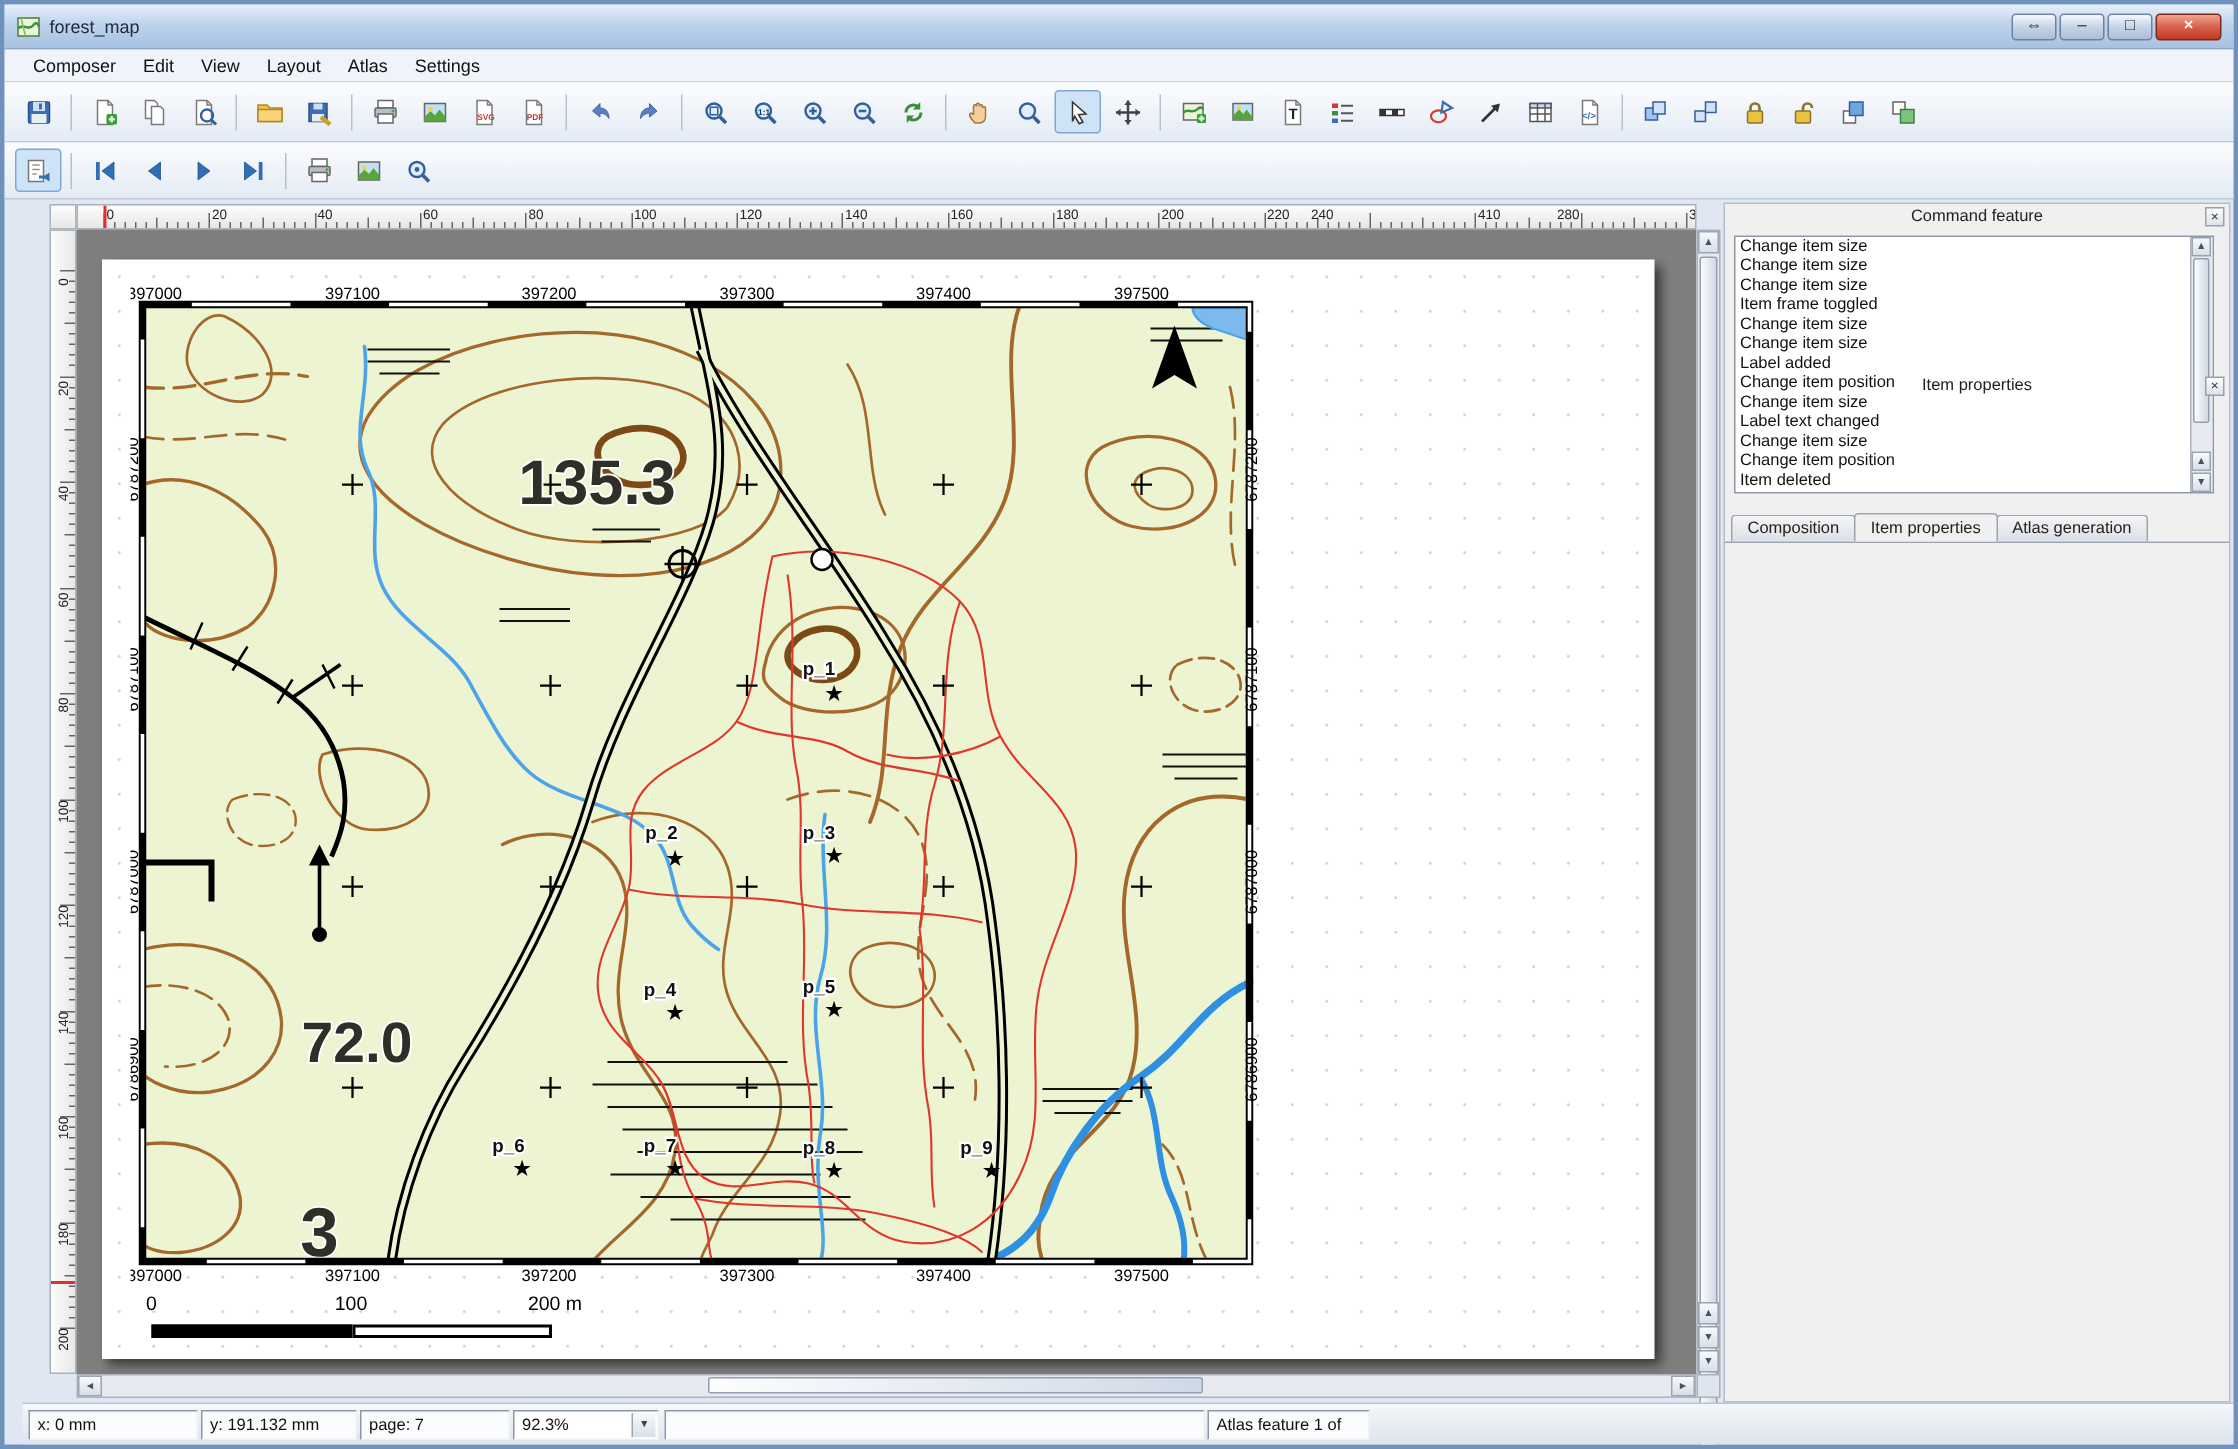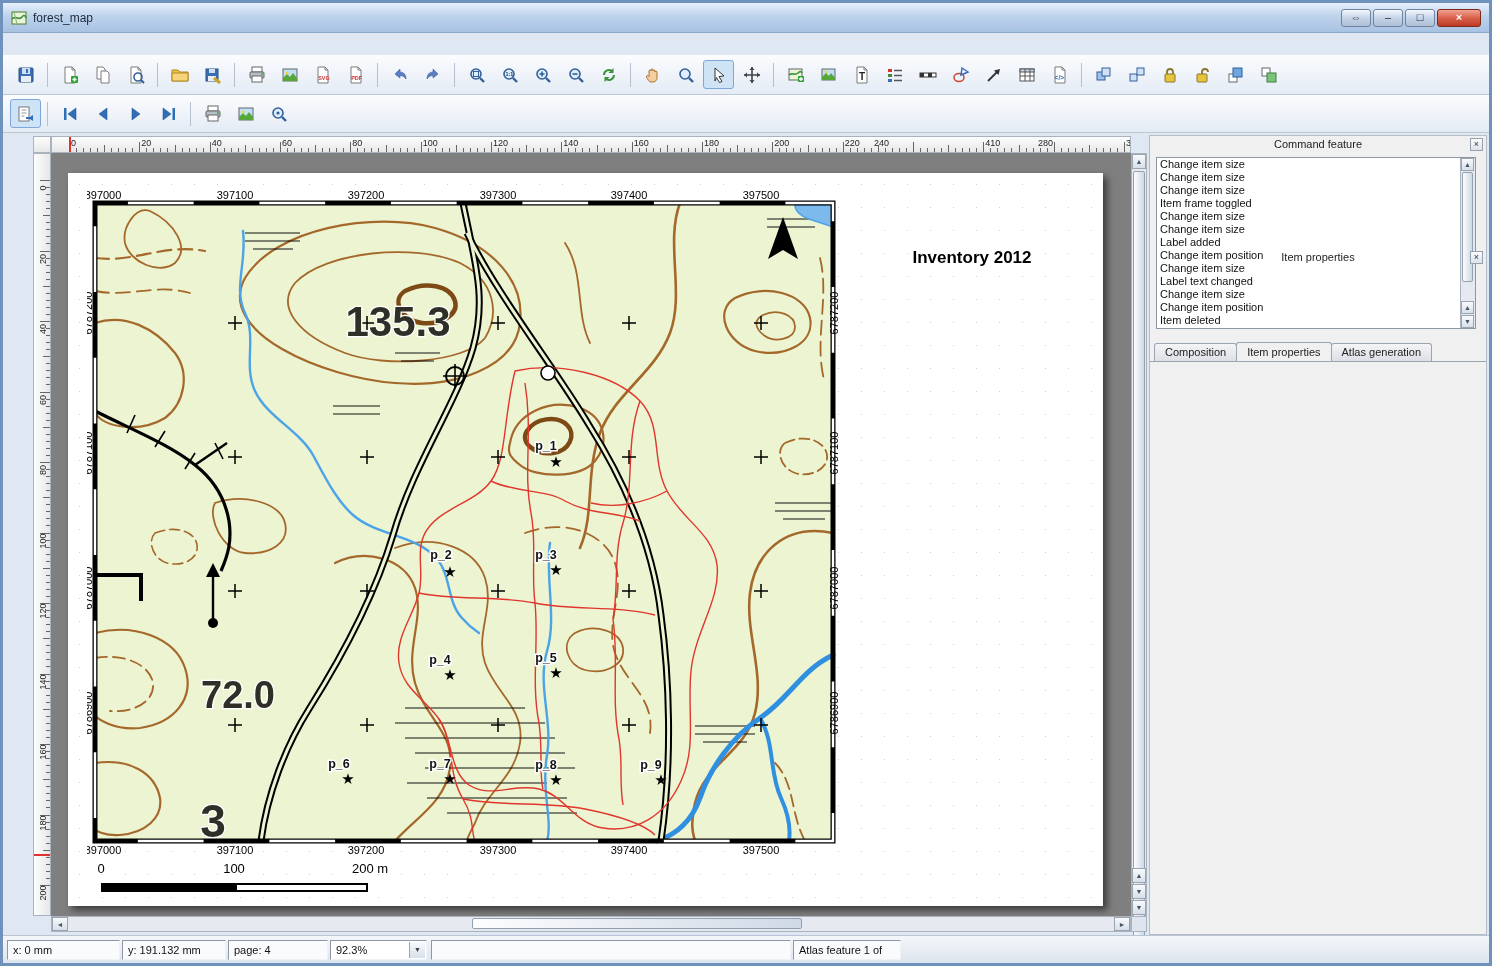--- a/index.html
+++ b/index.html
@@ -91,21 +91,21 @@
   .hist-scroll { position: absolute; right: 0; top: 0; width: 15px; height: 100%; background: #e6eaf0; border-left: 1px solid #aab2bd; }
   .hist-scroll .scroll-btn { left: 0; width: 13px; height: 13px; }
   .ptabs { position: absolute; left: 4px; top: 206px; height: 19px; display: flex; align-items: flex-end; }
   .ptab { padding: 2px 10px 3px; font-size: 11px; border: 1px solid #9aa5b1; border-bottom: none;
           background: linear-gradient(#f4f5f7,#dcdfe5); margin-right: -1px; border-radius: 3px 3px 0 0; color: #222; }
   .ptab.active { background: #f0f0f0; position: relative; z-index: 2; padding-top: 3px; }
   .tab-line { position: absolute; left: 0; right: 0; top: 225px; height: 1px; background: #9aa5b1; }
   .props-header { position: relative; margin-top: 0; top: 96px; height: 17px; font-size: 11px; text-align: center; color: #222; padding-top: 2px; }
 
   
-  .statusbar { position: absolute; left: 0; right: 0; bottom: 0; height: 28px;
+  .statusbar { position: absolute; left: 12px; right: 0; bottom: 0; height: 28px;
                background: linear-gradient(#f4f7fa, #dde4ee); border-top: 1px solid #b9c4d4; font-size: 11px; }
   .sb-field { position: absolute; top: 4px; height: 20px; line-height: 18px; padding: 0 5px; background: #fafbfc;
               border: 1px solid; border-color: #8e98a5 #eef1f5 #eef1f5 #8e98a5; color: #111; overflow: hidden; }
   .zoom-combo { background: #fff; }
   .zoom-arrow { position: absolute; right: 1px; top: 1px; bottom: 1px; width: 16px;
                 background: linear-gradient(#f8fafc,#d7dfe9); border-left: 1px solid #9aa5b2;
                 font-size: 7px; display: flex; align-items: center; justify-content: center; color: #345; }
 </style>
 </head>
 <body>
@@ -120,20 +120,28 @@
     </svg>
     <span class="win-title">forest_map</span>
     <span class="win-controls">
         <button class="wbtn window-arrows">⇔</button>
         <button class="wbtn minimize">–</button>
         <button class="wbtn maximize">□</button>
         <button class="wbtn close">×</button>
       </span>
   </div>
 
+  <div class="menubar">
+      <span class="menu-item">Composer</span>
+      <span class="menu-item">Edit</span>
+      <span class="menu-item">View</span>
+      <span class="menu-item">Layout</span>
+      <span class="menu-item">Atlas</span>
+      <span class="menu-item">Settings</span>
+    </div>
 
   <div class="toolbar row1">
       <button class="tb-btn">
         <span class="tb-ic">
           <svg width="18" height="18" viewBox="0 0 18 18">
             <rect x="2" y="2" width="14" height="14" rx="1" fill="#3a6fb7" stroke="#2a5085"></rect>
             <rect x="5" y="2" width="8" height="6" fill="#cfe0f2"></rect>
             <rect x="9" y="3" width="2" height="4" fill="#3a6fb7"></rect>
             <rect x="4" y="10" width="10" height="6" fill="#e8eef6"></rect>
           </svg>
@@ -973,21 +981,20 @@
           <text class="coord" transform="rotate(-90 5 399)" x="5" y="399">6787000</text>
           <text class="coord" transform="rotate(-90 5 524)" x="5" y="524">6786900</text>
           <text class="coord" transform="rotate(-90 751 124)" x="751" y="124">6787200</text>
           <text class="coord" transform="rotate(-90 751 264)" x="751" y="264">6787100</text>
           <text class="coord" transform="rotate(-90 751 399)" x="751" y="399">6787000</text>
           <text class="coord" transform="rotate(-90 751 524)" x="751" y="524">6786900</text>
         </g>
       </svg>
 
       <div class="map-title">
-        <div>Inventory 2012</div>
       </div>
 
       <div class="scalebar">
         <span class="sb-label" style="left:23px">0</span>
         <span class="sb-label" style="left:156px">100</span>
         <span class="sb-label" style="left:292px">200 m</span>
         <div class="sb-seg" style="left:23px;  width:134px; background:#000; border:1px solid #000;"></div>
         <div class="sb-seg" style="left:157px; width:133px; background:#fff; border:2px solid #000;"></div>
       </div>
 
@@ -1044,21 +1051,21 @@
     <div class="tab-line"></div>
     <div class="props-header">
       <span>Item properties</span>
       <span class="dock-close">×</span>
     </div>
   </div>
 
   <div class="statusbar">
     <div class="sb-field" style="left:4px;   width:113px;">x: 0 mm</div>
     <div class="sb-field" style="left:119px; width:104px;">y: 191.132 mm</div>
-    <div class="sb-field" style="left:225px; width:100px;">page: 4</div>
+    <div class="sb-field" style="left:225px; width:100px;">page: 7</div>
     <div class="sb-field zoom-combo" style="left:327px; width:97px;">
       <span>92.3%</span>
       <span class="zoom-arrow">▼</span>
     </div>
     <div class="sb-field" style="left:428px; width:360px;"></div>
     <div class="sb-field" style="left:790px; width:108px;">Atlas feature 1 of 21</div>
   </div>
 
 </div>
 

